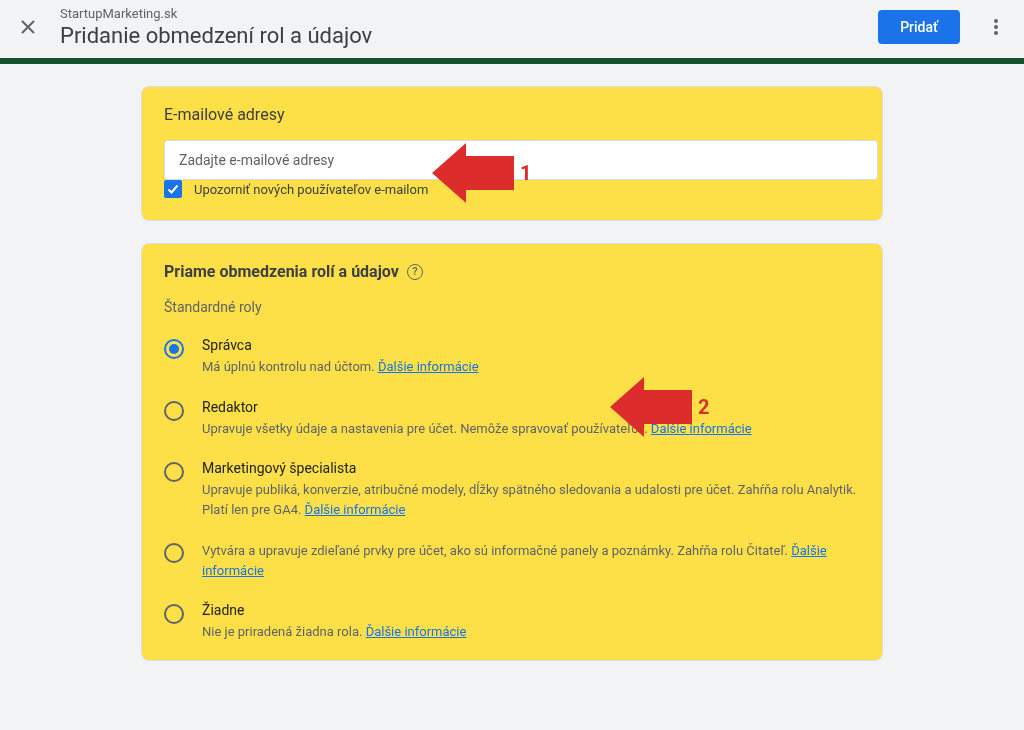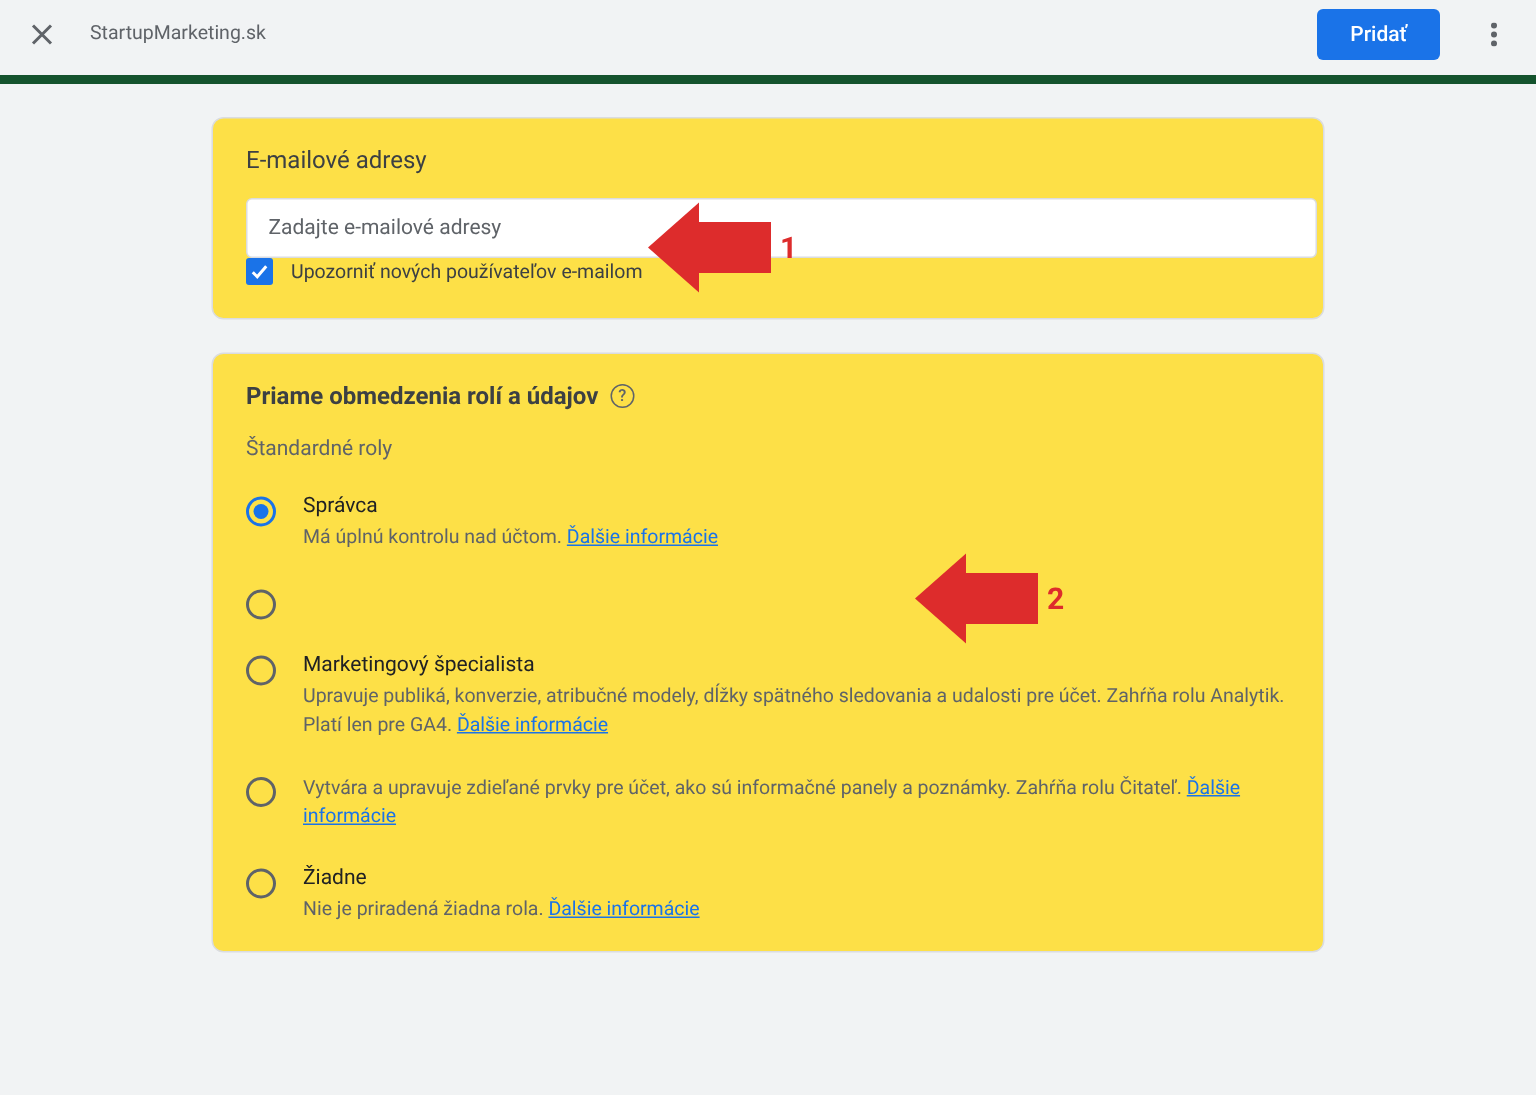--- a/index.html
+++ b/index.html
@@ -45,20 +45,21 @@
 
 <div class="header">
   <div class="header-left">
     <div class="close-btn">
       <svg width="16" height="16" viewBox="0 0 16 16">
           <path d="M2 2 L14 14 M14 2 L2 14" stroke="#5f6368" stroke-width="2" fill="none"></path>
         </svg>
     </div>
     <div class="titles">
       <div class="account">StartupMarketing.sk</div>
+      <div class="page-title">Pridanie obmedzení rol a údajov</div>
     </div>
   </div>
   <div class="header-right">
     <button class="btn-primary">Pridať</button>
     <div class="more-btn">
       <svg width="4" height="16" viewBox="0 0 4 16">
           <circle cx="2" cy="2" r="2" fill="#5f6368"></circle>
           <circle cx="2" cy="8" r="2" fill="#5f6368"></circle>
           <circle cx="2" cy="14" r="2" fill="#5f6368"></circle>
         </svg>
@@ -91,20 +92,24 @@
       <div id="roles-list">
           <div class="role-row">
             <div class="radio selected"></div>
             <div class="role-body">
               <div class="role-name">Správca</div>
               <div class="role-desc">Má úplnú kontrolu nad účtom. <a class="link">Ďalšie informácie</a></div>
             </div>
           </div>
           <div class="role-row">
             <div class="radio"></div>
+            <div class="role-body">
+              <div class="role-name">Redaktor</div>
+              <div class="role-desc">Upravuje všetky údaje a nastavenia pre účet. Nemôže spravovať používateľov. <a class="link">Ďalšie informácie</a></div>
+            </div>
           </div>
           <div class="role-row">
             <div class="radio"></div>
             <div class="role-body">
               <div class="role-name">Marketingový špecialista</div>
               <div class="role-desc">Upravuje publiká, konverzie, atribučné modely, dĺžky spätného sledovania a udalosti pre účet. Zahŕňa rolu Analytik. Platí len pre GA4. <a class="link">Ďalšie informácie</a></div>
             </div>
           </div>
           <div class="role-row">
             <div class="radio"></div>

